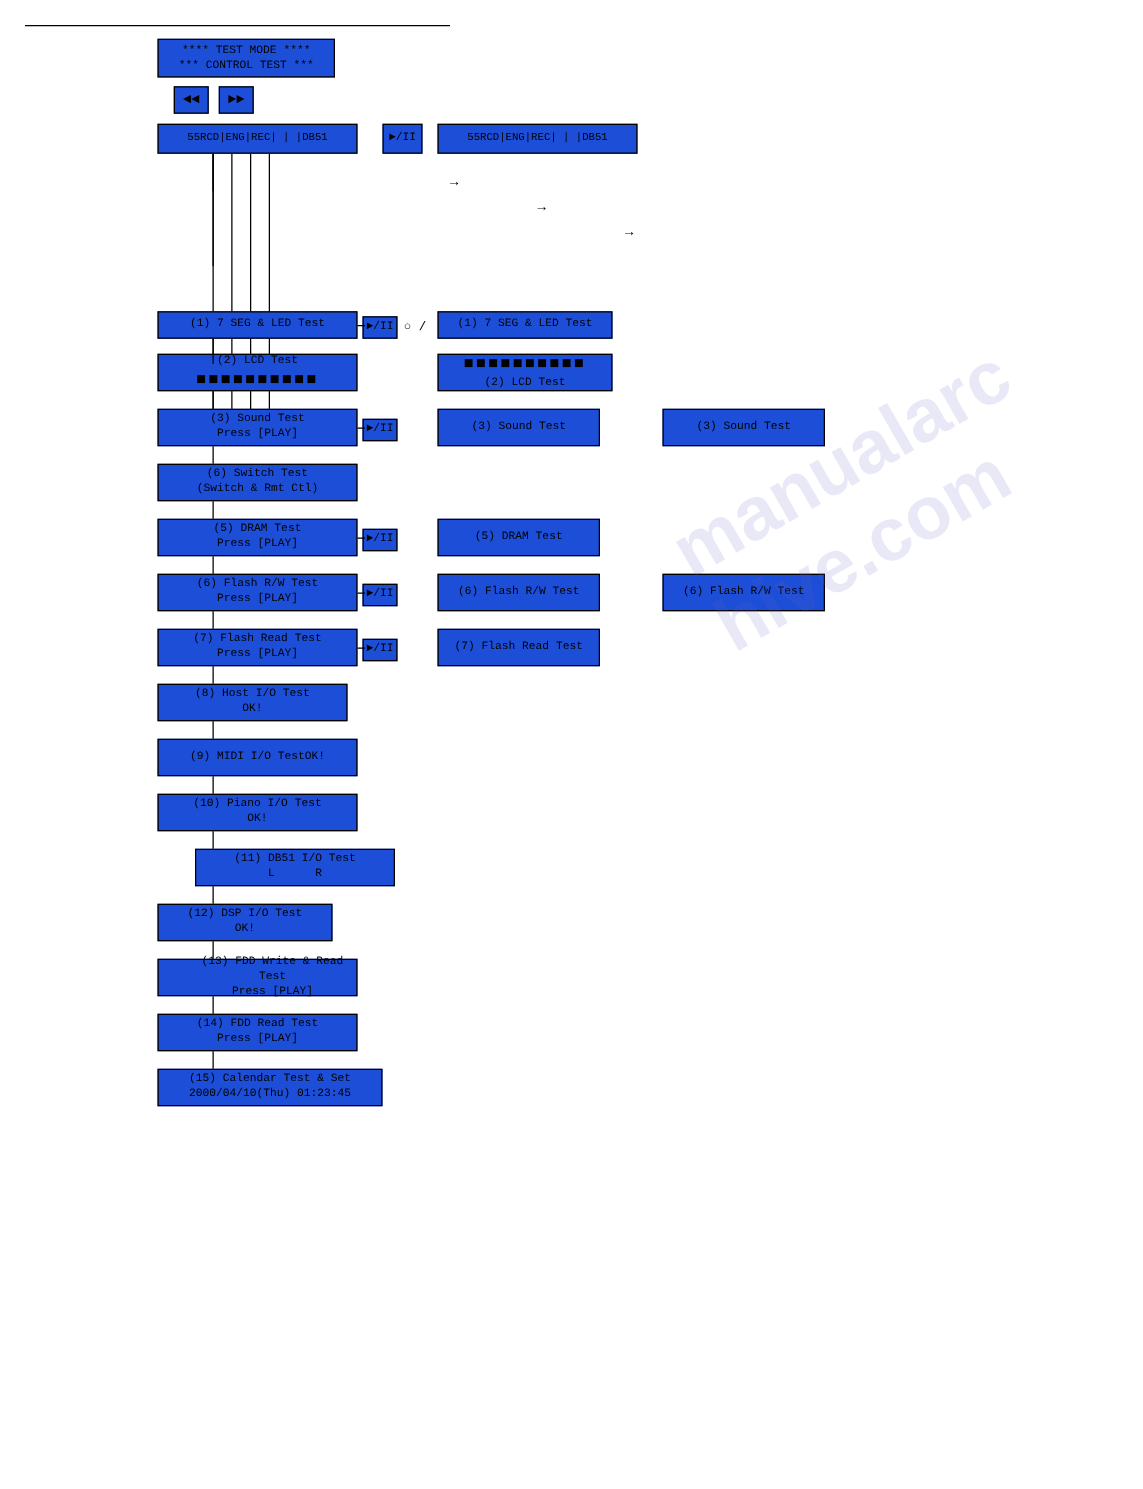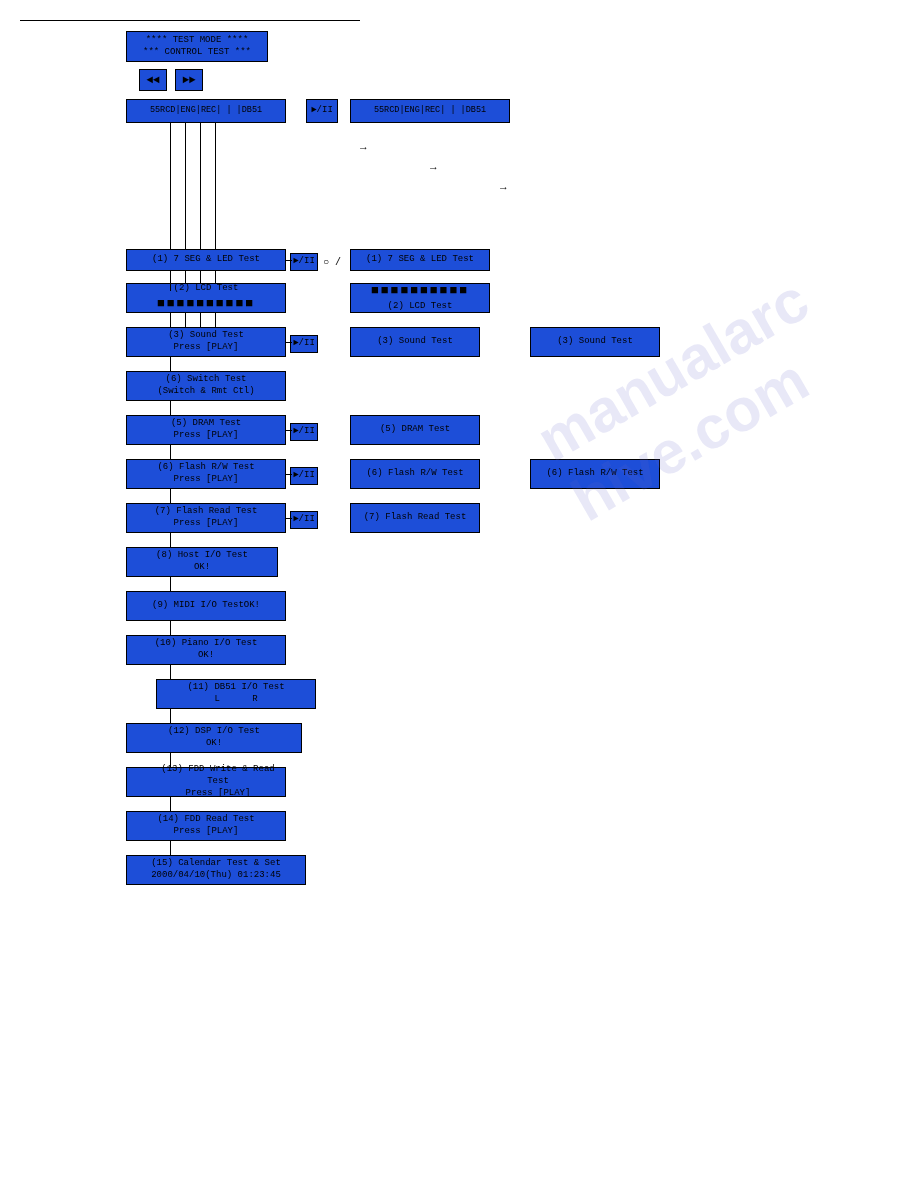--- a/index.html
+++ b/index.html
@@ -188,21 +188,21 @@
     <div class="box" style="left:106px; top:604px; width:160px; height:30px; display:flex; flex-direction:column; align-items:center; justify-content:center;">
       <div>(10) Piano I/O Test</div>
       <div>OK!</div>
     </div>
 
     <div class="box" style="left:106px; top:648px; width:160px; height:30px; display:flex; flex-direction:column; align-items:center; justify-content:center;margin-left:30px;">
       <div>(11) DB51 I/O Test</div>
       <div>L &nbsp;&nbsp;&nbsp;&nbsp; R</div>
     </div>
 
-    <div class="box" style="left:106px; top:692px; width:176px; height:30px; display:flex; flex-direction:column; align-items:center; justify-content:center;">
+    <div class="box" style="left:106px; top:692px; width:140px; height:30px; display:flex; flex-direction:column; align-items:center; justify-content:center;">
       <div>(12) DSP I/O Test</div>
       <div>OK!</div>
     </div>
 
     <div class="box" style="left:106px; top:736px; width:160px; height:30px; display:flex; flex-direction:column; align-items:center; justify-content:center;padding-left:28px;">
       <div>(13) FDD Write &amp; Read Test</div>
       <div>Press [PLAY]</div>
     </div>
 
     <div class="box" style="left:106px; top:780px; width:160px; height:30px; display:flex; flex-direction:column; align-items:center; justify-content:center;">

